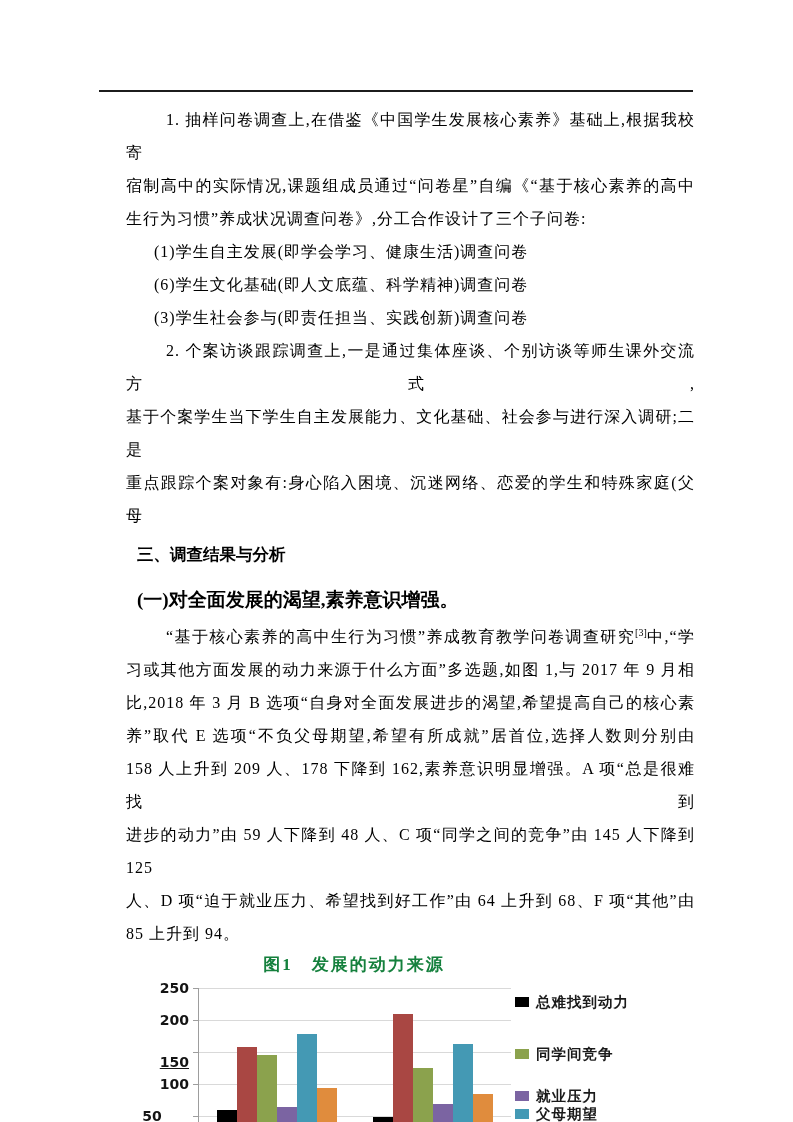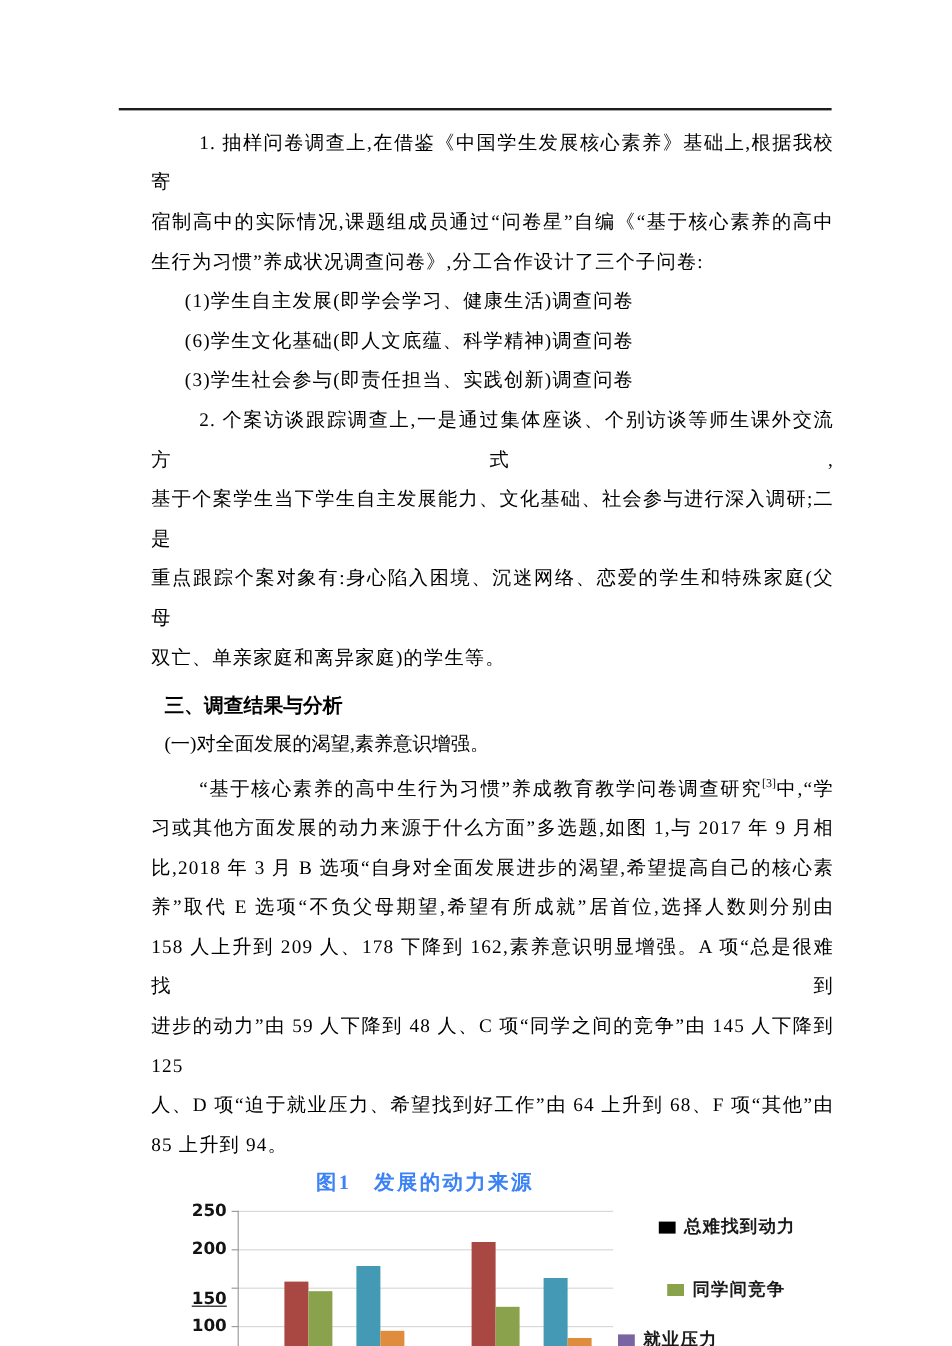--- a/index.html
+++ b/index.html
@@ -13,28 +13,28 @@
   .line {
     font-size:16px; line-height:33px; letter-spacing:1px;
     text-align:justify; text-justify:inter-character;
     white-space:normal;
     margin-left:31px;
   }
   .fill { text-align-last:justify; }
   .indent { text-indent:40px; }
   .list-item { padding-left:28px; }
   .heading { font-weight:bold; font-size:16.5px; line-height:33px; text-indent:42px; margin-top:6px; }
-  .heading2 { font-weight:normal; font-size:16px; line-height:33px; text-indent:42px; }
+  .heading2 { font-weight:bold; font-size:19px; line-height:33px; text-indent:42px;margin-top:12px; }
   sup.ref { font-size:10px; vertical-align:super; letter-spacing:0; }
 
   
   .chart-wrap { position:relative; height:228px; margin-top:2px; }
   .chart-title {
     position:absolute; left:103px; top:0; width:312px; text-align:center;
-    font-weight:bold; font-size:17px; line-height:26px; letter-spacing:2px; color:#3b82f6;
+    font-weight:bold; font-size:17px; line-height:26px; letter-spacing:2px; color:#15803d;
   }
   .yaxis { position:absolute; left:20px; top:36px; width:74px; height:160px; }
   .ytick {
     position:absolute; right:0; width:74px; text-align:right;
     font-family:"DejaVu Sans","Liberation Sans",sans-serif;
     font-weight:bold; font-size:14px; color:#141414; line-height:18px;
   }
   .plot {
     position:absolute; left:103px; top:36px; width:312px; height:160px;
     border-left:1px solid #9d9d9d; border-bottom:1px solid #9d9d9d;
@@ -73,21 +73,20 @@
     <div>
       <div class="line list-item">(1)学生自主发展(即学会学习、健康生活)调查问卷</div>
       <div class="line list-item">(6)学生文化基础(即人文底蕴、科学精神)调查问卷</div>
       <div class="line list-item">(3)学生社会参与(即责任担当、实践创新)调查问卷</div>
     </div>
 
     <div>
       <div class="line fill indent">2. 个案访谈跟踪调查上,一是通过集体座谈、个别访谈等师生课外交流方式,</div>
       <div class="line fill">基于个案学生当下学生自主发展能力、文化基础、社会参与进行深入调研;二是</div>
       <div class="line fill">重点跟踪个案对象有:身心陷入困境、沉迷网络、恋爱的学生和特殊家庭(父母</div>
-      <div class="line">双亡、单亲家庭和离异家庭)的学生等。</div>
     </div>
 
     <div class="heading">三、调查结果与分析</div>
     <div class="heading2">(一)对全面发展的渴望,素养意识增强。</div>
 
     <div>
       <div class="line fill indent"><span>“基于核心素养的高中生行为习惯”养成教育教学问卷调查研究</span><sup class="ref">[3]</sup><span>中,“学</span></div>
       <div class="line fill">习或其他方面发展的动力来源于什么方面”多选题,如图 1,与 2017 年 9 月相</div>
       <div class="line fill">比,2018 年 3 月 B 选项“自身对全面发展进步的渴望,希望提高自己的核心素</div>
       <div class="line fill">养”取代 E 选项“不负父母期望,希望有所成就”居首位,选择人数则分别由</div>
@@ -137,25 +136,25 @@
             <div class="bar" style="height: 44px; background: rgb(123, 100, 162);"></div>
             <div class="bar" style="height: 104px; background: rgb(68, 153, 180);"></div>
             <div class="bar" style="height: 54px; background: rgb(224, 140, 61);"></div>
           </div>
         </div>
       <div class="xlabels">
           <div class="xlabel">2017年9月</div>
           <div class="xlabel">2018年3 月</div>
         </div>
       <div class="legend">
-          <div class="legend-item" style="top: 12px; margin-left: 34px;">
+          <div class="legend-item" style="top: 12px;">
             <span class="swatch" style="background: rgb(0, 0, 0);"></span>
             <span class="legend-label">总难找到动力</span>
           </div>
-          <div class="legend-item" style="top: 64px; margin-left: 41px;">
+          <div class="legend-item" style="top: 64px;">
             <span class="swatch" style="background: rgb(139, 162, 77);"></span>
             <span class="legend-label">同学间竞争</span>
           </div>
           <div class="legend-item" style="top: 106px; font-family: Liberation Serif, serif;">
             <span class="swatch" style="background: rgb(123, 100, 162);"></span>
             <span class="legend-label">就业压力</span>
           </div>
           <div class="legend-item" style="top: 124px;">
             <span class="swatch" style="background: rgb(68, 153, 180);"></span>
             <span class="legend-label">父母期望</span>

